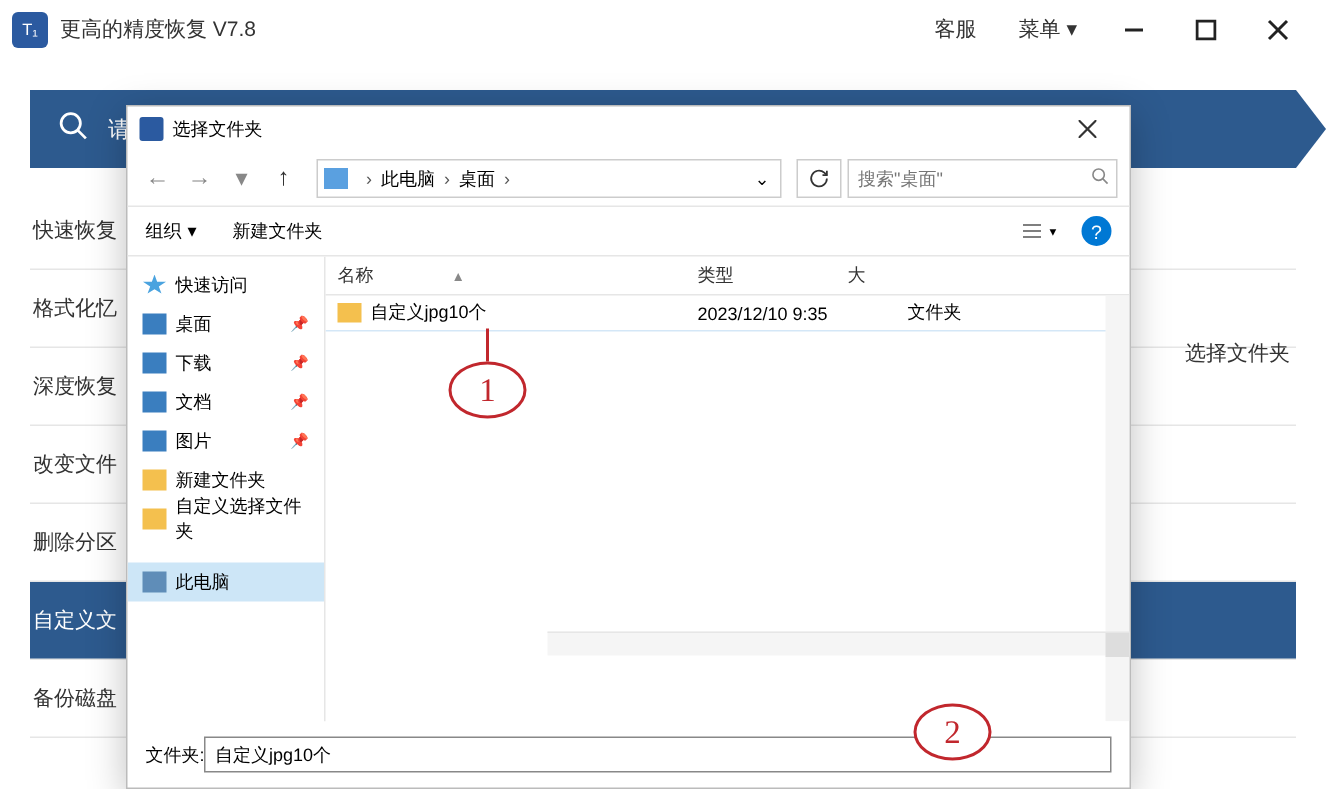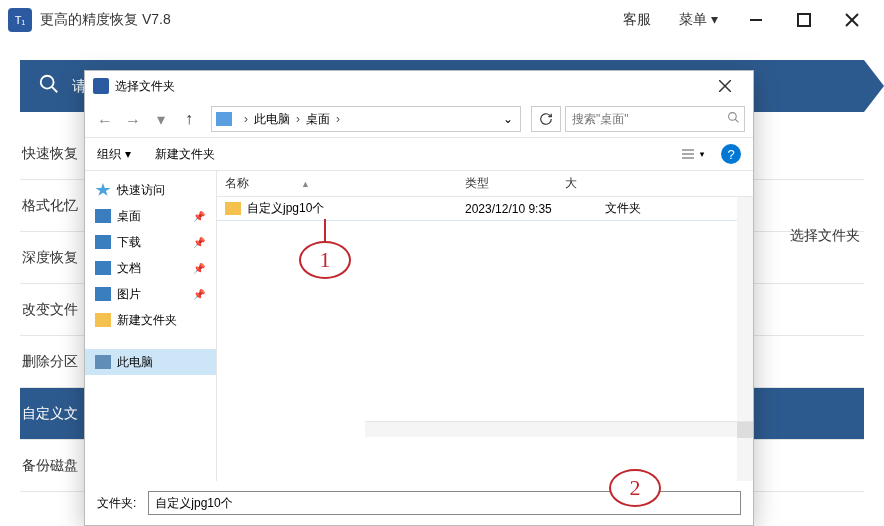--- a/index.html
+++ b/index.html
@@ -77,21 +77,21 @@
 .col-type { width: 100px; }
 .col-size { flex: 1; }
 .sort-ind { font-size: 9px; color: #888; margin-left: 52px; }
 .file-list { flex: 1; overflow: auto; position: relative; }
 .file-row { height: 24px; display: flex; align-items: center; font-size: 12px; padding-left: 8px; cursor: pointer; border-bottom: 1px solid #d4e7f7; }
 .fr-name { width: 240px; display: flex; align-items: center; gap: 6px; }
 .fr-date { width: 140px; }
 .fr-type { width: 100px; }
 .folder-chip { width: 16px; height: 13px; background: #f4c04e; }
 
-.dlg-footer { height: 44px; display: flex; align-items: center; padding: 0 12px; font-size: 12px; gap: 12px; justify-content: center; }
+.dlg-footer { height: 44px; display: flex; align-items: center; padding: 0 12px; font-size: 12px; gap: 0; justify-content: center; }
 .footer-label { }
 .footer-input { flex: 1; height: 24px; border: 1px solid #888; padding: 0 6px; font-size: 12px; }
 
 
 .callout { position: absolute; display: flex; flex-direction: column; align-items: center; pointer-events: none; }
 .callout .tail { width: 2px; height: 22px; background: #c1272d; }
 .callout .bubble { width: 52px; height: 38px; border: 2px solid #c1272d; border-radius: 50%; background: #fff; display: flex; align-items: center; justify-content: center; font-size: 22px; color: #c1272d; font-family: Georgia, serif; }
 
 .scroll-region { position: absolute; right: 0; bottom: 44px; height: 16px; left: 148px; border-top: 1px solid #e6e6e6; background: #f5f5f5; }
 .scroll-region::after { content: ""; position: absolute; right: 0; top: 0; width: 16px; height: 16px; background: #ddd; }
@@ -234,20 +234,24 @@
         </div>
       <div class="sb-item">
           <span class="sb-icon ic-pic"></span>
           <span>图片</span>
           <span class="pin">📌</span>
         </div>
       <div class="sb-item">
           <span class="sb-icon ic-folder"></span>
           <span>新建文件夹</span>
         </div>
+      <div class="sb-item">
+          <span class="sb-icon ic-folder"></span>
+          <span>自定义选择文件夹</span>
+        </div>
       <div style="height:8px"></div>
       <div style="height:8px"></div>
       <div class="sb-item selected">
           <span class="sb-icon ic-pc"></span>
           <span>此电脑</span>
         </div>
       <div style="height:8px"></div>
 
     </div>
 

